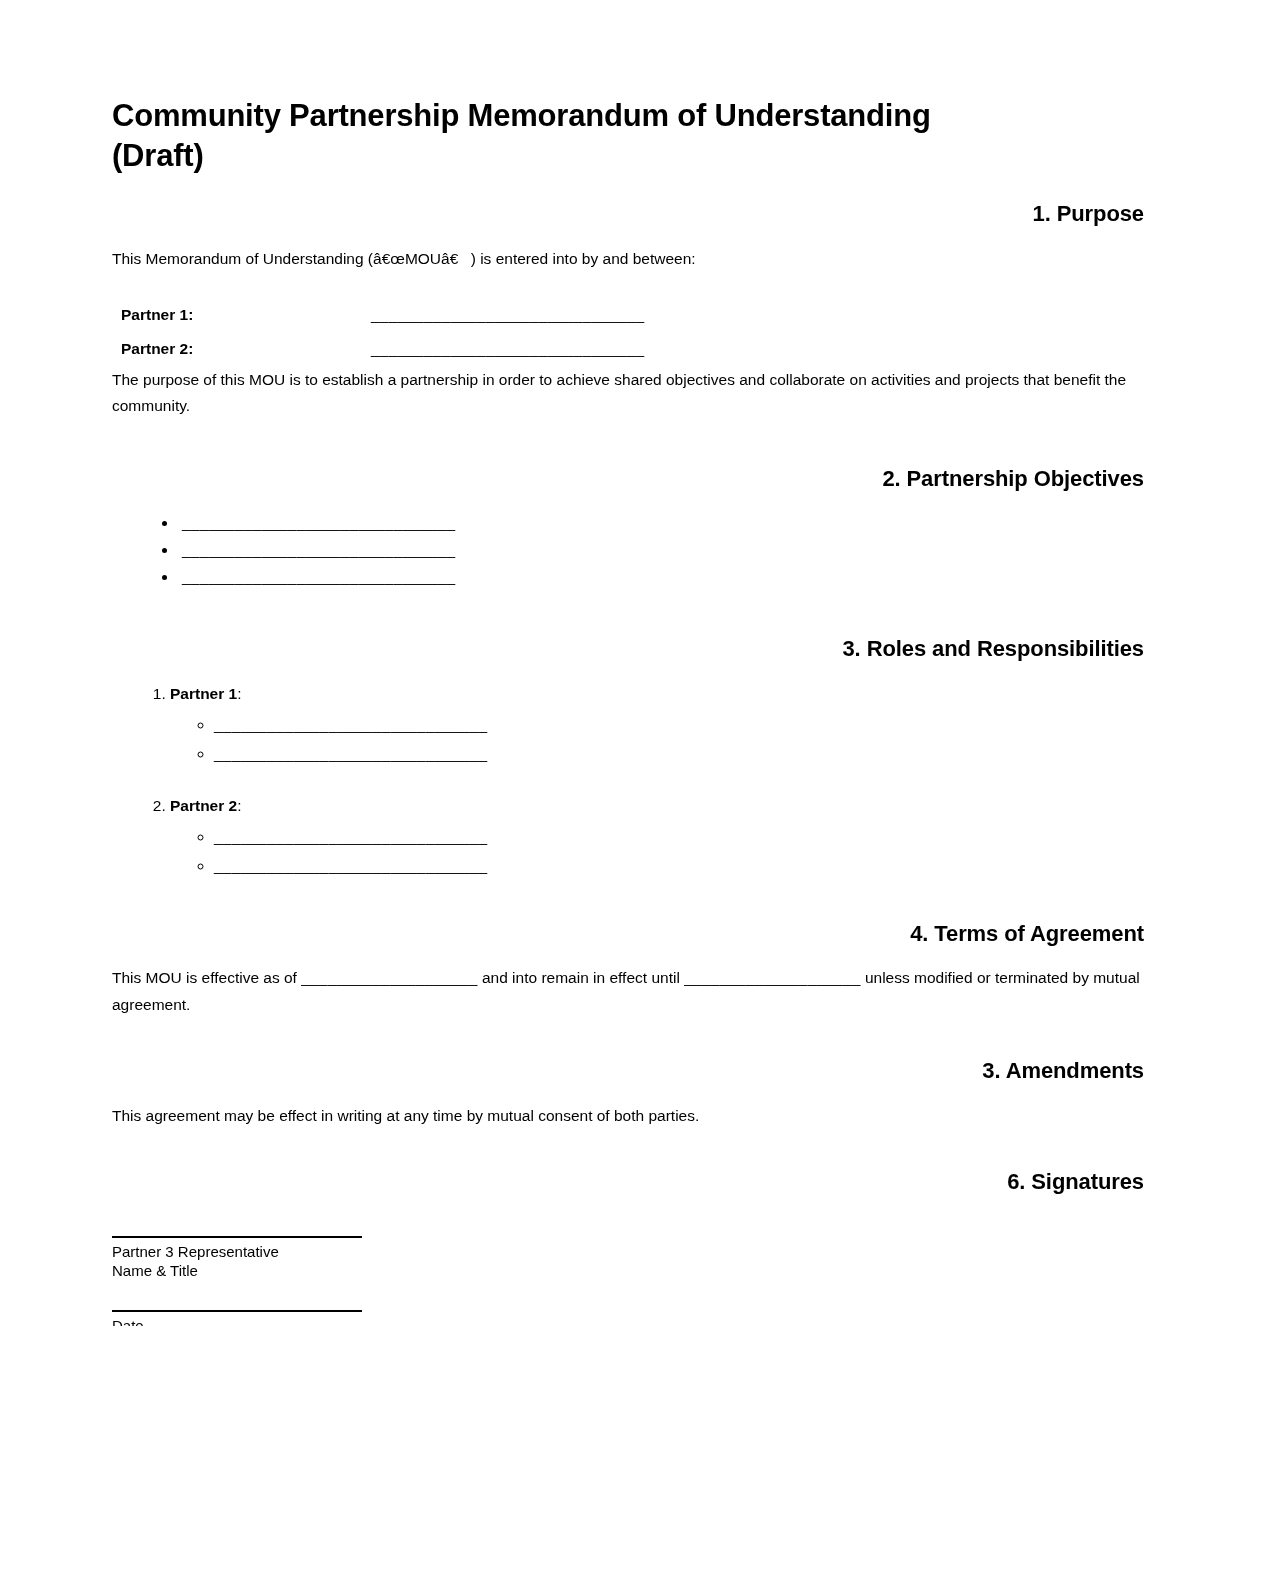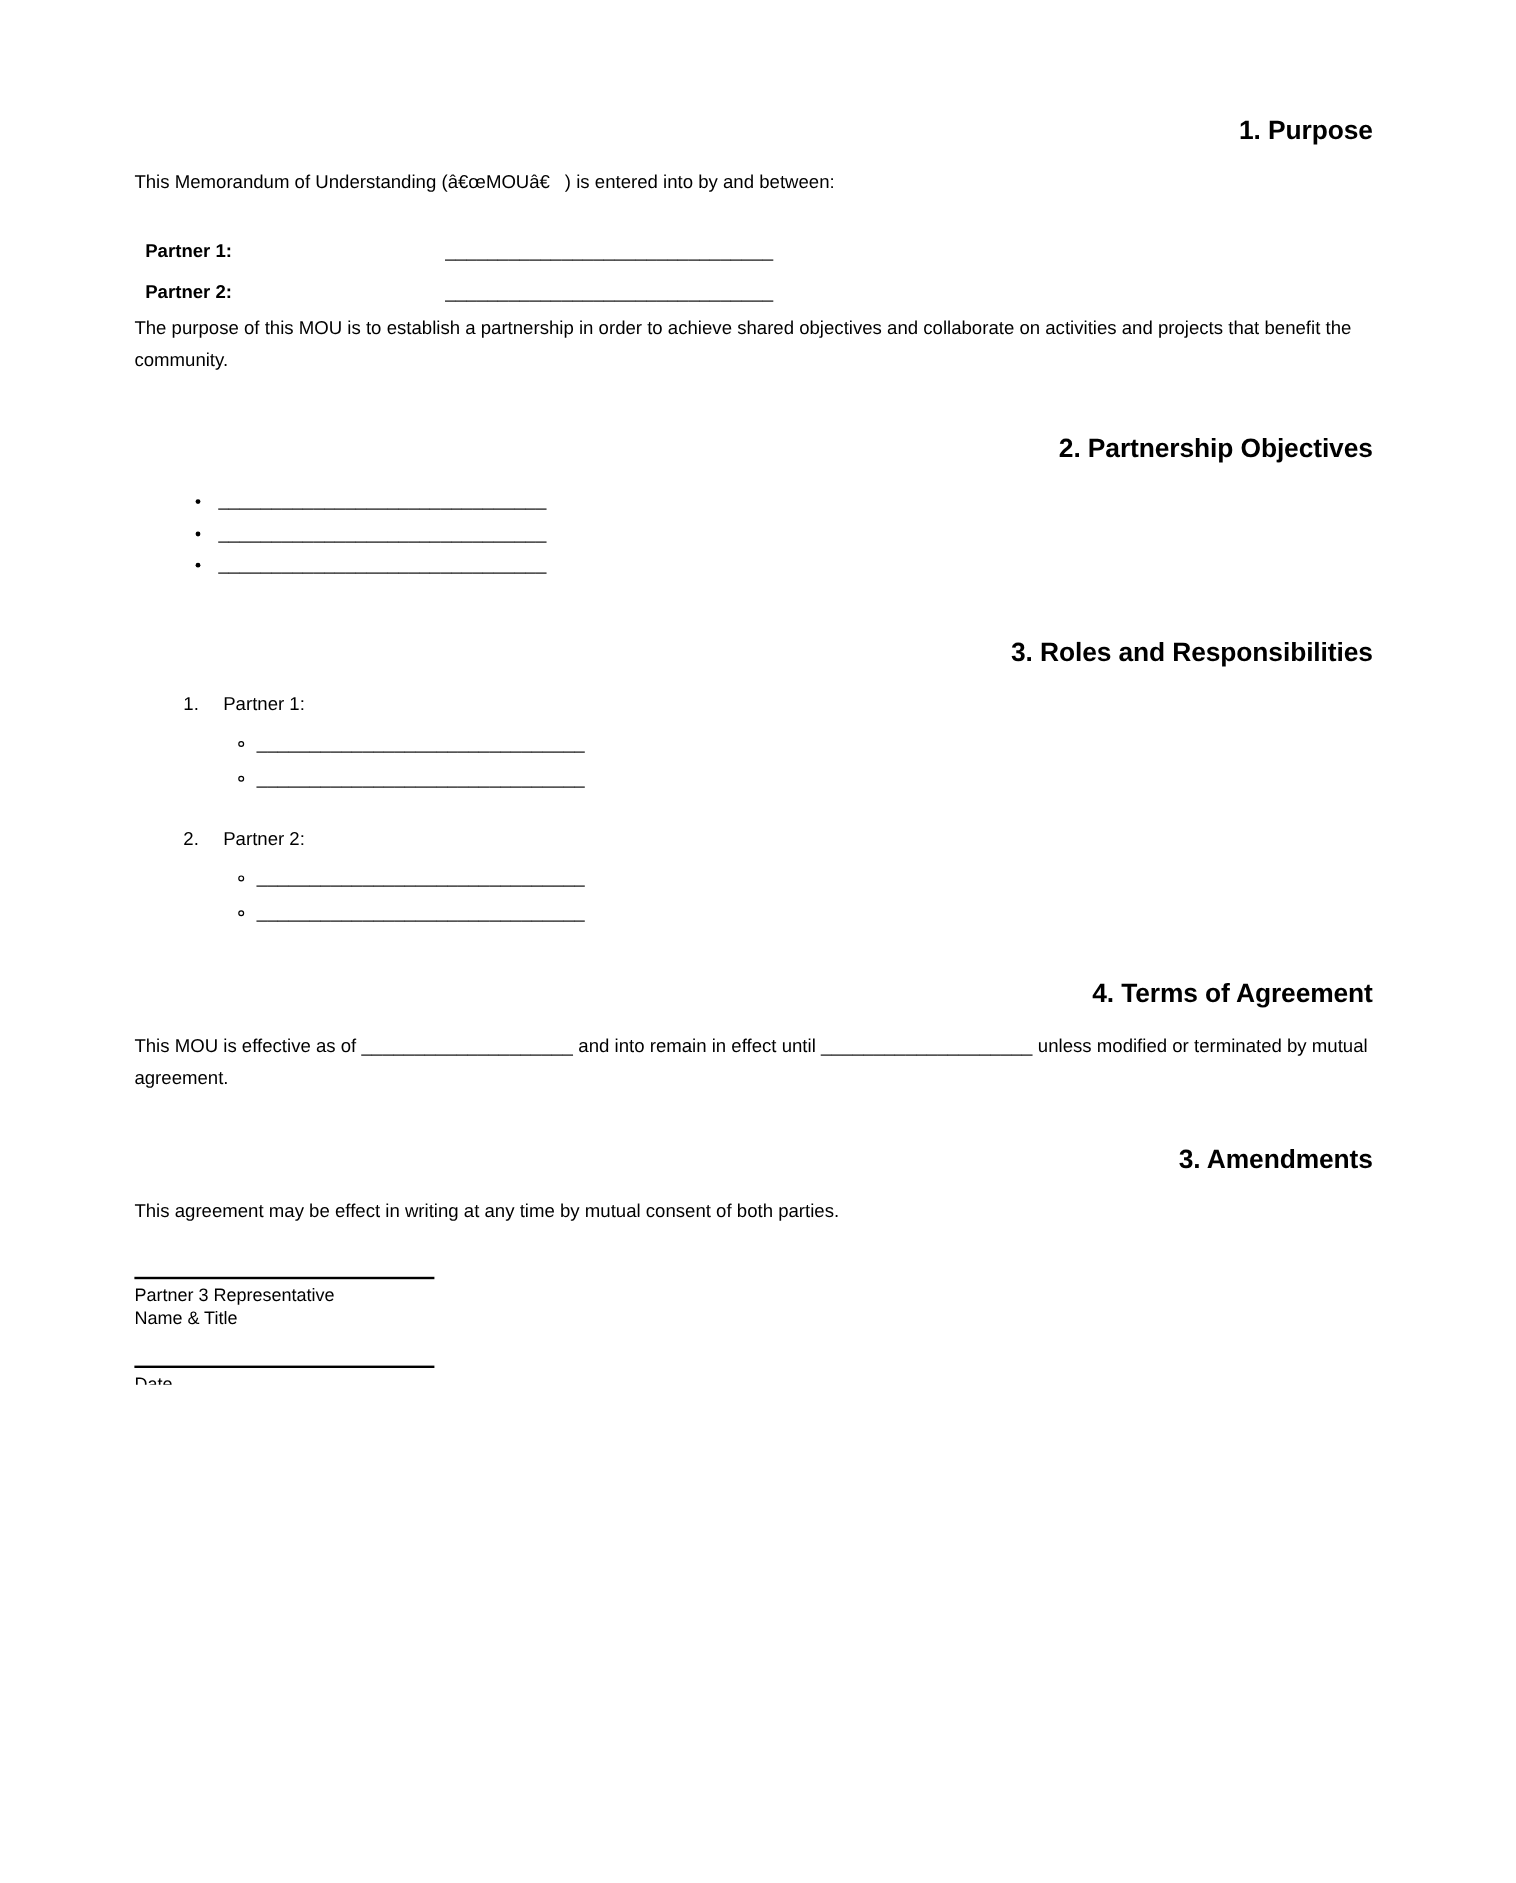--- a/index.html
+++ b/index.html
@@ -98,21 +98,21 @@
     list-style: decimal;
     margin: 0;
     padding-left: 58px;
     font-size: 15.5px;
   }
   ol.roles > li {
     line-height: 1.72;
     margin-bottom: 8px;
   }
   ol.roles > li + li { margin-top: 24px; }
-  .role-name { font-weight: normal; margin-left: 16px; }
+  .role-name { font-weight: bold; }
 
   ul.sub-items {
     list-style: circle;
     margin: 4px 0 0 0;
     padding-left: 44px;
   }
   ul.sub-items > li {
     line-height: 1.85;
   }
 
@@ -136,20 +136,21 @@
     height: 10px;
     overflow: hidden;
     text-decoration: underline;
   }
 </style>
 </head>
 <body>
 
 <div class="page">
 
+  <h1 class="doc-title">Community Partnership Memorandum of Understanding (Draft)</h1>
 
   <h2 class="section-heading">1. Purpose</h2>
 
   <p class="body-text">This Memorandum of Understanding (â€œMOUâ€) is entered into by and between:</p>
 
   <div class="partner-rows">
     <div class="partner-row">
       <span class="partner-label">Partner 1:</span>
       <span class="partner-blank">_______________________________</span>
     </div>
@@ -205,20 +206,21 @@
   <h2 class="section-heading gap-md">4. Terms of Agreement</h2>
 
   <p class="body-text">
     <span>This MOU is effective as of </span><span class="blank">____________________</span><span> and into remain in effect until </span><span class="blank">____________________</span><span> unless modified or terminated by mutual agreement.</span>
   </p>
 
   <h2 class="section-heading gap-md">3. Amendments</h2>
 
   <p class="body-text">This agreement may be effect in writing at any time by mutual consent of both parties.</p>
 
+  <h2 class="section-heading gap-md">6. Signatures</h2>
 
   <div class="signature-block">
     <div class="sig-rule"></div>
     <div class="sig-line">Partner 3 Representative</div>
     <div class="sig-line">Name &amp; Title</div>
     <div class="sig-rule second"></div>
     <div class="clip-bottom">
       <div class="sig-line">Date</div>
     </div>
   </div>

